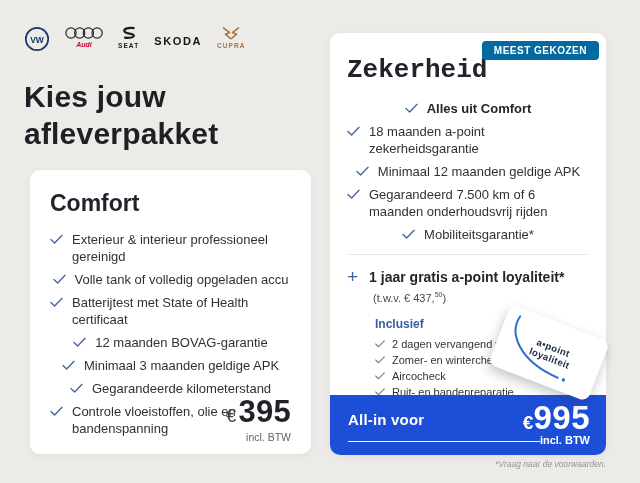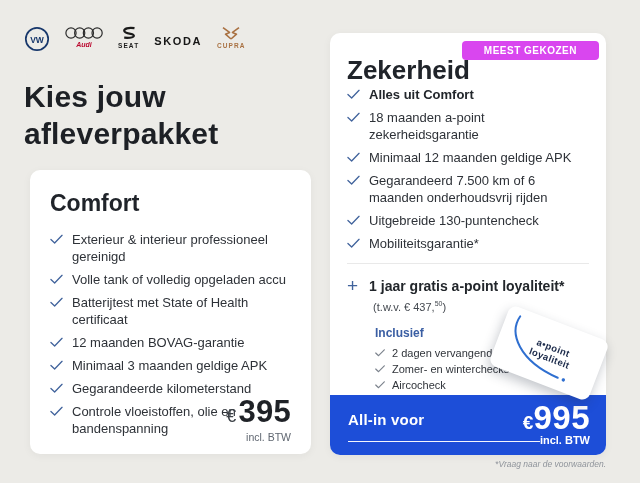--- a/index.html
+++ b/index.html
@@ -20,33 +20,33 @@
   h1{position:absolute;left:24px;top:78px;width:250px;margin:0;
      font-size:30px;line-height:37px;font-weight:700;color:#1d2025;letter-spacing:0.2px;}
   
   .card{position:absolute;background:#fff;border-radius:10px;box-shadow:0 2px 8px rgba(30,35,45,.05);}
   .card-comfort{left:30px;top:170px;width:281px;height:284px;padding:0;}
   .card-zekerheid{left:330px;top:33px;width:276px;height:422px;}
   .c-body{padding:20px 20px 0 20px;}
   .z-body{padding:22px 17px 0 17px;}
   h2{margin:0;font-weight:600;color:#20242a;}
   .card-comfort h2{font-size:23px;margin-bottom:14px;}
-  .card-zekerheid h2{font-size:26px;}
+  .card-zekerheid h2{font-size:26px;margin-bottom:15px;font-family:Liberation Mono, monospace;}
   ul{list-style:none;margin:0;padding:0;}
-  li.feat{display:flex;gap:9px;margin-bottom:6px;font-size:13px;line-height:17px;color:#2e3238;}
+  li.feat{display:flex;gap:9px;margin-bottom:6px;font-size:13px;line-height:17px;color:#2e3238;justify-content:center;}
   li.feat svg{flex:none;margin-top:3px;}
   li.feat.bold span{font-weight:700;color:#22262b;}
   
   .price{position:absolute;right:20px;bottom:11px;text-align:right;}
   .euro{font-size:18px;color:#3c4147;margin-right:2px;}
   .amount{font-size:31px;font-weight:700;color:#1f2227;letter-spacing:0.3px;}
   .vat{font-size:10.5px;color:#5f6670;margin-top:1px;}
   
-  .badge{position:absolute;top:8px;right:7px;background:#d946ef;color:#fff;
-         font-size:10px;font-weight:700;letter-spacing:0.5px;padding:4px 22px;border-radius:4px;}
+  .badge{position:absolute;top:8px;right:7px;background:#0369a1;color:#fff;
+         font-size:10px;font-weight:700;letter-spacing:0.5px;padding:4px 12px;border-radius:4px;}
   .divider{height:1px;background:#e9e9e9;margin:11px 0 13px 0;}
   
   .loyalty-row{display:flex;gap:11px;align-items:flex-start;}
   .plus{color:#41639c;font-size:19px;line-height:18px;font-weight:300;}
   .loyalty-text{font-size:14px;line-height:18px;}
   .loyalty-label{font-weight:700;color:#22262b;}
   .loyalty-note{font-size:11px;color:#43484f;margin-left:4px;}
   .loyalty-note sup{font-size:7px;}
   .inclusief{margin:10px 0 0 28px;}
   .inclusief-title{color:#3a5ea3;font-size:12px;font-weight:600;margin-bottom:7px;}
@@ -189,26 +189,20 @@
       <li class="feat">
         <svg class="check" width="13" height="11" viewBox="0 0 14 11">
             <path d="M1 5.5 L5 9.3 L13 1" fill="none" stroke="#41639c" stroke-width="1.4" stroke-linecap="round" stroke-linejoin="round"></path>
           </svg>
         <span>Gegarandeerd 7.500 km of 6 maanden onderhoudsvrij rijden</span>
         </li>
       <li class="feat">
         <svg class="check" width="13" height="11" viewBox="0 0 14 11">
             <path d="M1 5.5 L5 9.3 L13 1" fill="none" stroke="#41639c" stroke-width="1.4" stroke-linecap="round" stroke-linejoin="round"></path>
           </svg>
-        <span>Uitgebreide 130-puntencheck</span>
-        </li>
-      <li class="feat">
-        <svg class="check" width="13" height="11" viewBox="0 0 14 11">
-            <path d="M1 5.5 L5 9.3 L13 1" fill="none" stroke="#41639c" stroke-width="1.4" stroke-linecap="round" stroke-linejoin="round"></path>
-          </svg>
         <span>Mobiliteitsgarantie*</span>
         </li>
     </ul>
     <div class="divider"></div>
     <div class="loyalty-row">
       <span class="plus">+</span>
       <div class="loyalty-text">
         <span class="loyalty-label">1 jaar gratis a-point loyaliteit*</span><span class="loyalty-note"><span>(t.w.v. € 437,</span><sup>50</sup><span>)</span></span>
       </div>
     </div>

